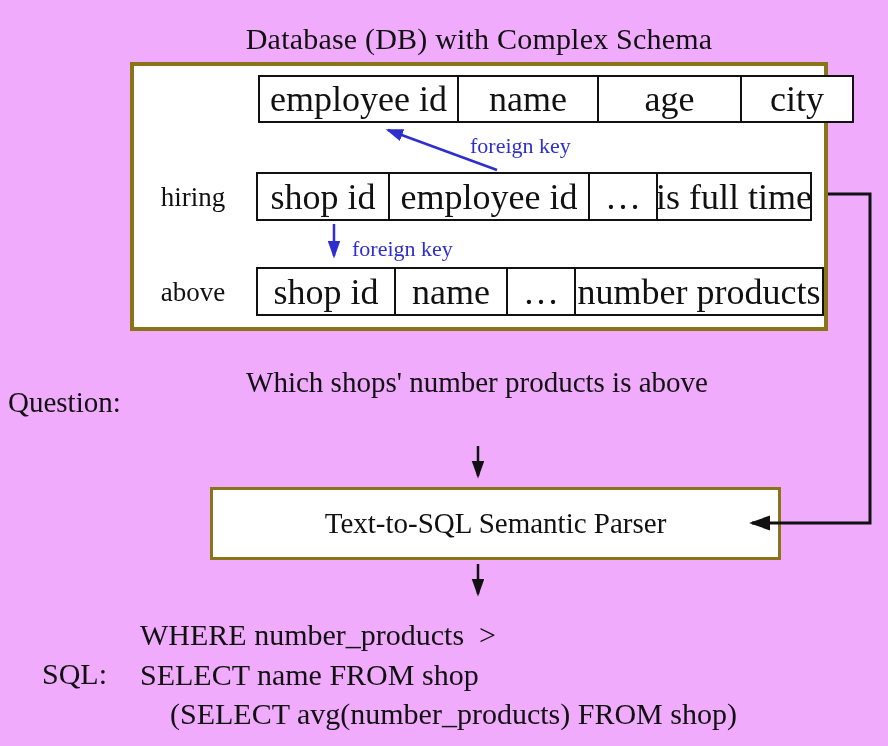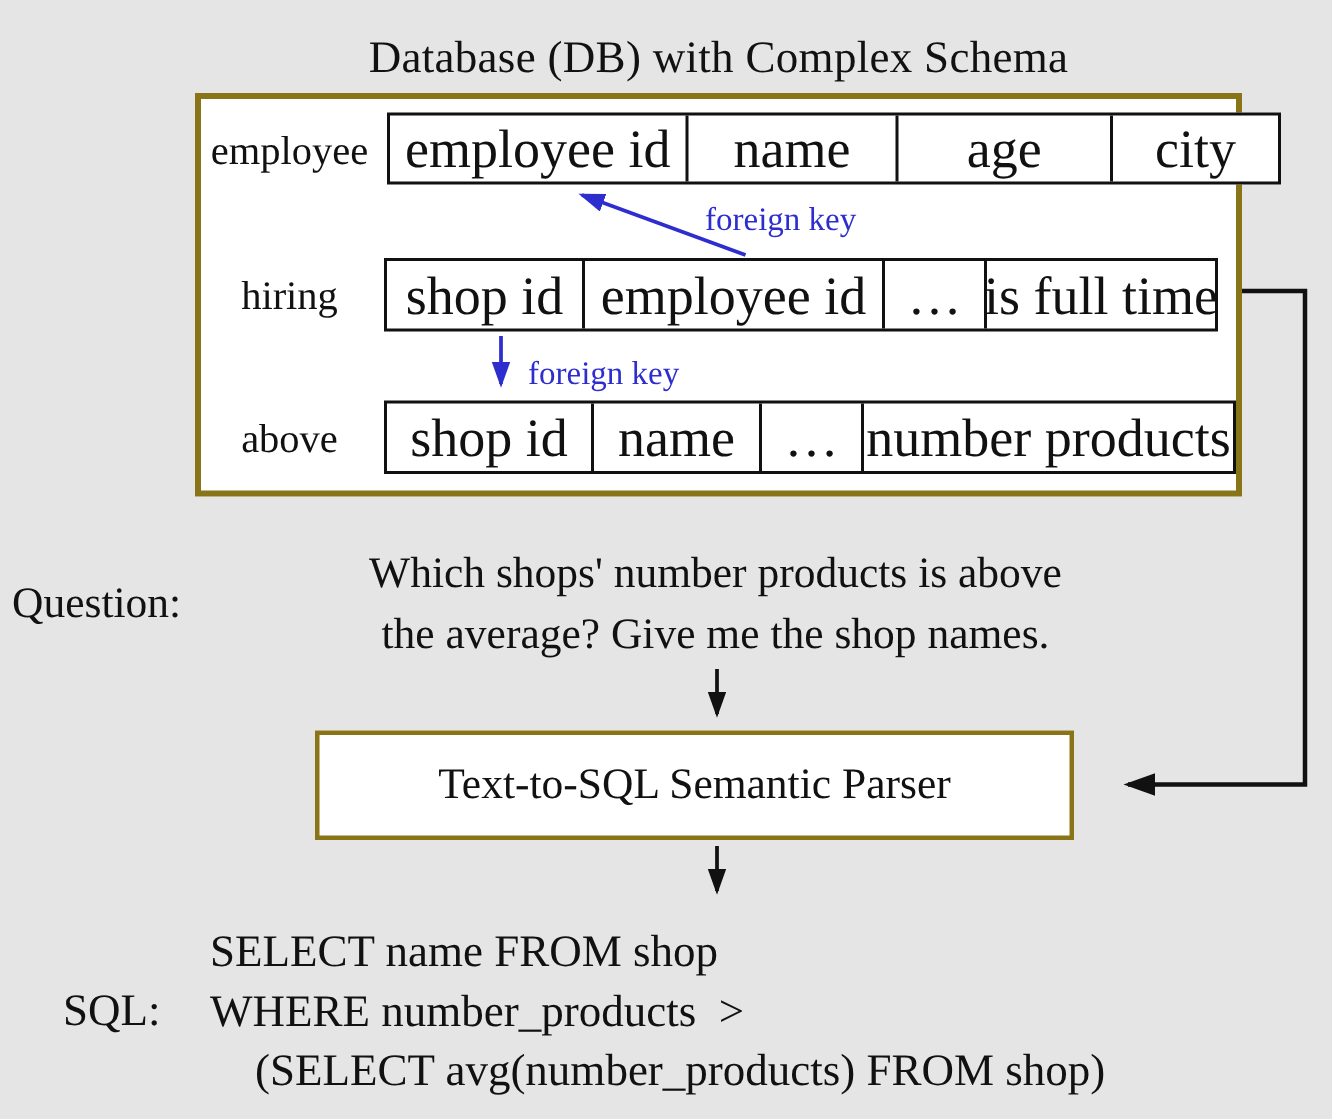--- a/index.html
+++ b/index.html
@@ -1,17 +1,17 @@
 <!DOCTYPE html>
 <html><head>
 <meta charset="utf-8">
 <style>
   html,body{margin:0;padding:0;background:#ffffff;}
   .canvas{
-    position:relative;width:888px;height:746px;background:#e5e5e5;
+    position:relative;width:888px;height:746px;background:#f0abfc;
     font-family:"Liberation Serif","DejaVu Serif",serif;color:#111;
     overflow:hidden;
   }
   .abs{position:absolute;}
   .title{
     left:130px;top:22px;width:698px;text-align:center;
     font-size:30px;letter-spacing:0.2px;
   }
   .db-box{
     left:130px;top:62px;width:698px;height:269px;
@@ -35,41 +35,40 @@
   .cell:last-child{border-right:none;}
   .fk-label{color:#2e2ecf;font-size:22px;white-space:nowrap;}
   .fk1{left:470px;top:133px;}
   .fk2{left:352px;top:236px;}
   .q-label{left:8px;top:386px;font-size:29px;}
   .q-text{
     left:170px;top:362px;width:614px;text-align:center;
     font-size:29px;line-height:41px;
   }
   .parser-box{
-    left:210px;top:487px;width:506px;height:73px;
+    left:210px;top:487px;width:571px;height:73px;
     border:3px solid #8a7418;box-sizing:border-box;background:#fff;
     display:flex;align-items:center;justify-content:center;
     font-size:29px;
   }
   .sql-label{left:42px;top:657px;font-size:30px;}
   .sql-block{left:140px;top:615px;font-size:30px;line-height:39.5px;}
   .sql-line{white-space:pre;}
   .sql-line.indent{padding-left:30px;}
   svg.overlay{position:absolute;left:0;top:0;pointer-events:none;}
 </style>
 </head>
 <body>
 
 <div class="canvas">
 
   <div class="abs title">Database (DB) with Complex Schema</div>
 
   <div class="abs db-box"></div>
 
-  <div class="abs tbl-label lbl-employee">employee</div>
   <div class="abs tbl-label lbl-hiring">hiring</div>
   <div class="abs tbl-label lbl-shop">above</div>
 
   <div class="abs schema-row row-employee">
     <div class="cell" style="width:199px">employee id</div>
     <div class="cell" style="width:140px">name</div>
     <div class="cell" style="width:143px">age</div>
     <div class="cell" style="width:110px">city</div>
   </div>
 
@@ -86,31 +85,30 @@
     <div class="cell" style="width:68px">…</div>
     <div class="cell" style="width:246px">number products</div>
   </div>
 
   <div class="abs fk-label fk1">foreign key</div>
   <div class="abs fk-label fk2">foreign key</div>
 
   <div class="abs q-label">Question:</div>
   <div class="abs q-text">
     <div>Which shops' number products is above</div>
-    <div>the average? Give me the shop names.</div>
   </div>
 
   <div class="abs parser-box">
     <span>Text-to-SQL Semantic Parser</span>
   </div>
 
   <div class="abs sql-label">SQL:</div>
   <div class="abs sql-block">
+    <div class="sql-line">WHERE number_products  &gt;</div>
     <div class="sql-line">SELECT name FROM shop</div>
-    <div class="sql-line">WHERE number_products  &gt;</div>
     <div class="sql-line indent">(SELECT avg(number_products) FROM shop)</div>
   </div>
 
   <svg class="overlay" width="888" height="746" viewBox="0 0 888 746">
     <defs>
       <marker id="ab" orient="auto" markerWidth="8" markerHeight="6" refX="6" refY="2.5">
         <path d="M0,0 L7,2.5 L0,5 z" fill="#111"></path>
       </marker>
       <marker id="abl" orient="auto" markerWidth="8" markerHeight="6" refX="6" refY="2.5">
         <path d="M0,0 L7,2.5 L0,5 z" fill="#2e2ecf"></path>

